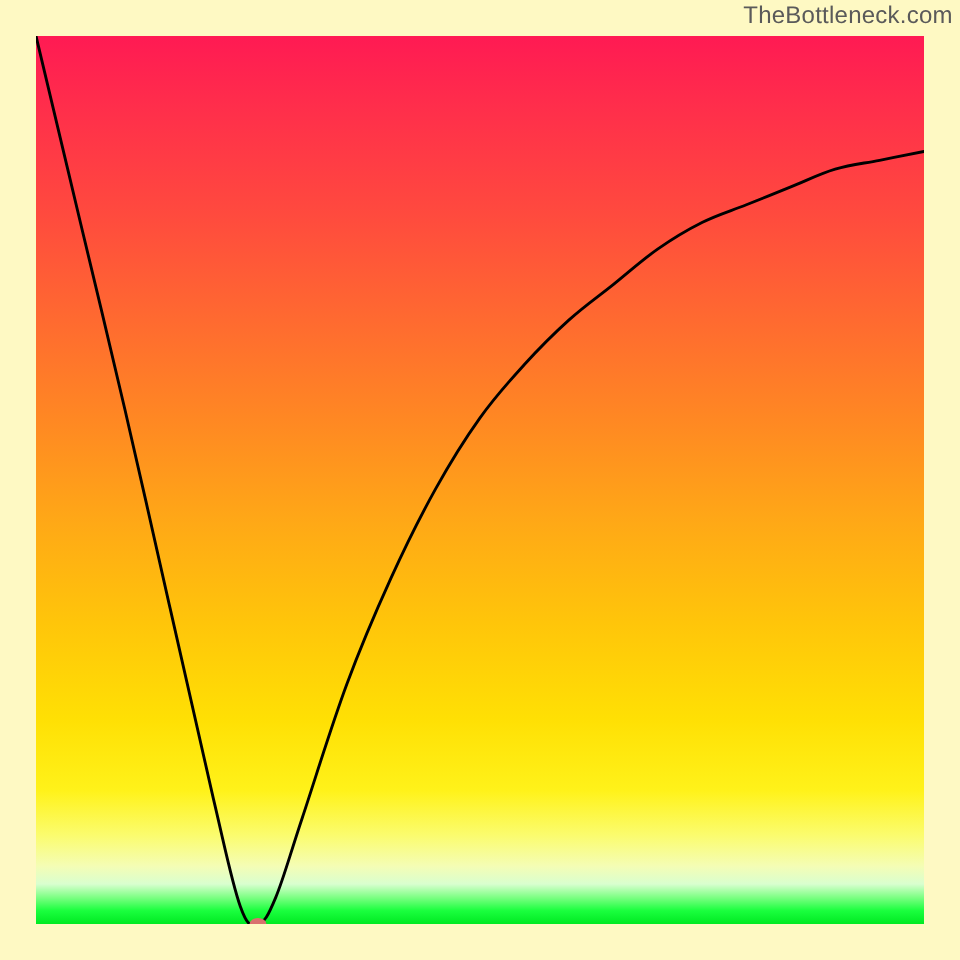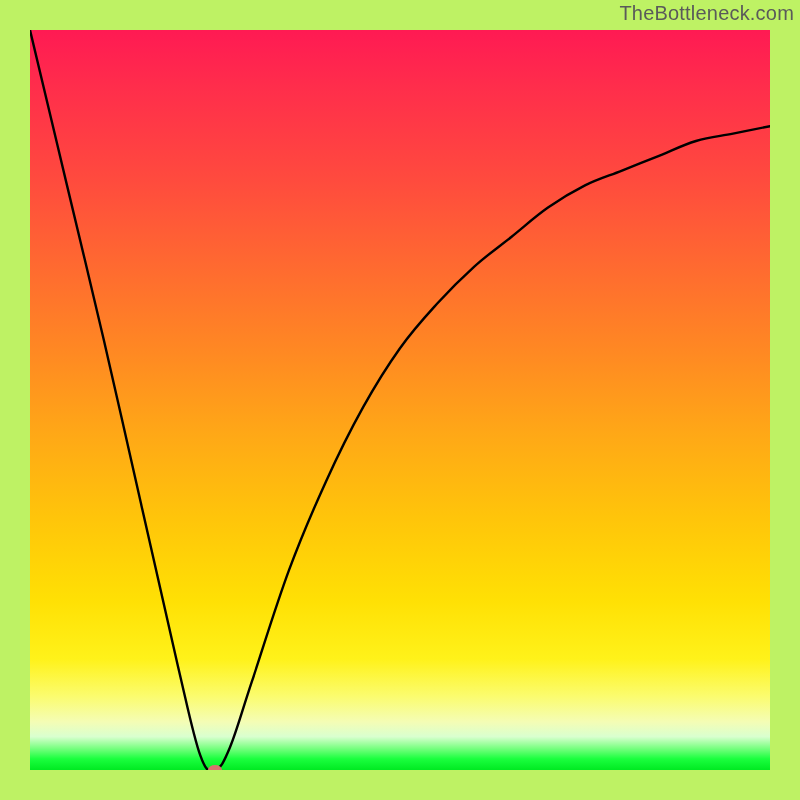--- a/index.html
+++ b/index.html
@@ -8,21 +8,21 @@
     width: 800px;
     height: 800px;
     background: #000;
     font-family: Arial, Helvetica, sans-serif;
     overflow: hidden;
   }
   .frame {
     position: relative;
     width: 800px;
     height: 800px;
-    background: #bef264;
+    background: #fef9c3;
   }
   .watermark {
     position: absolute;
     top: 2px;
     right: 6px;
     color: #5a5a5a;
     font-size: 20px;
     font-weight: 400;
     letter-spacing: 0.2px;
     user-select: none;

